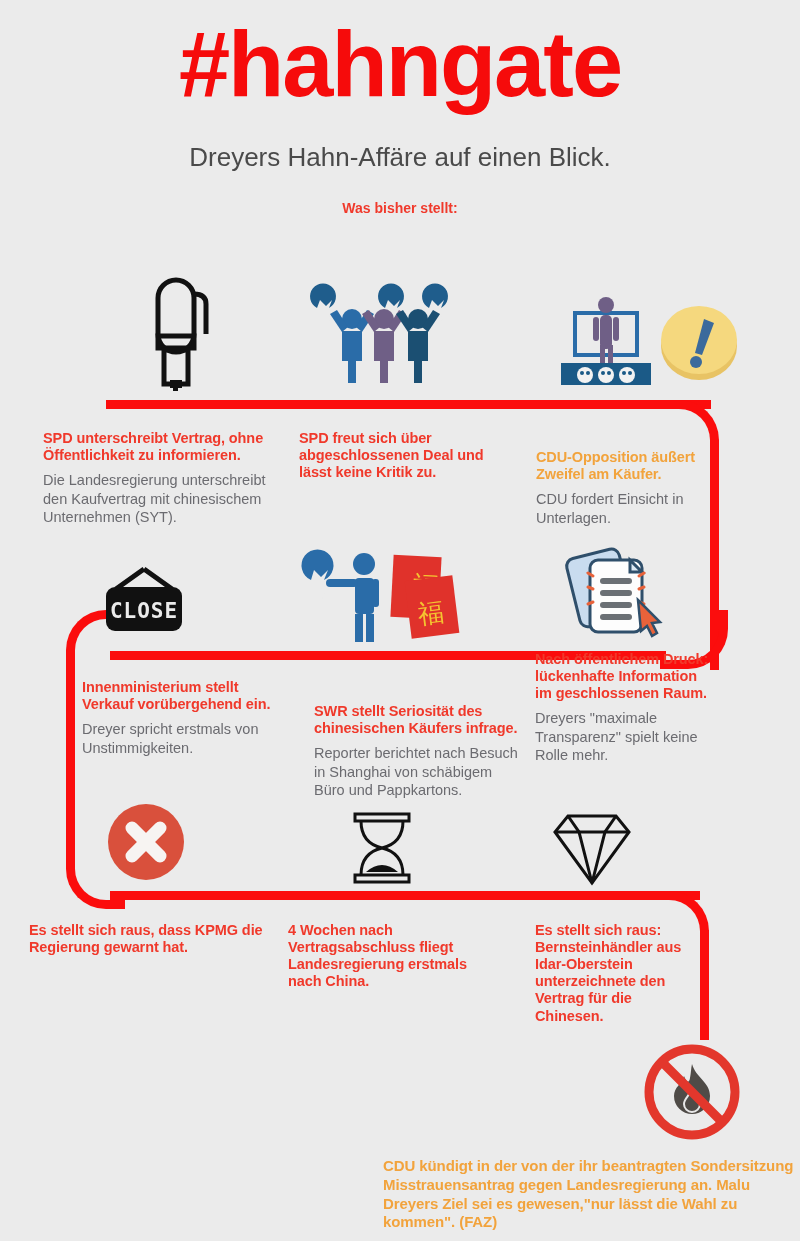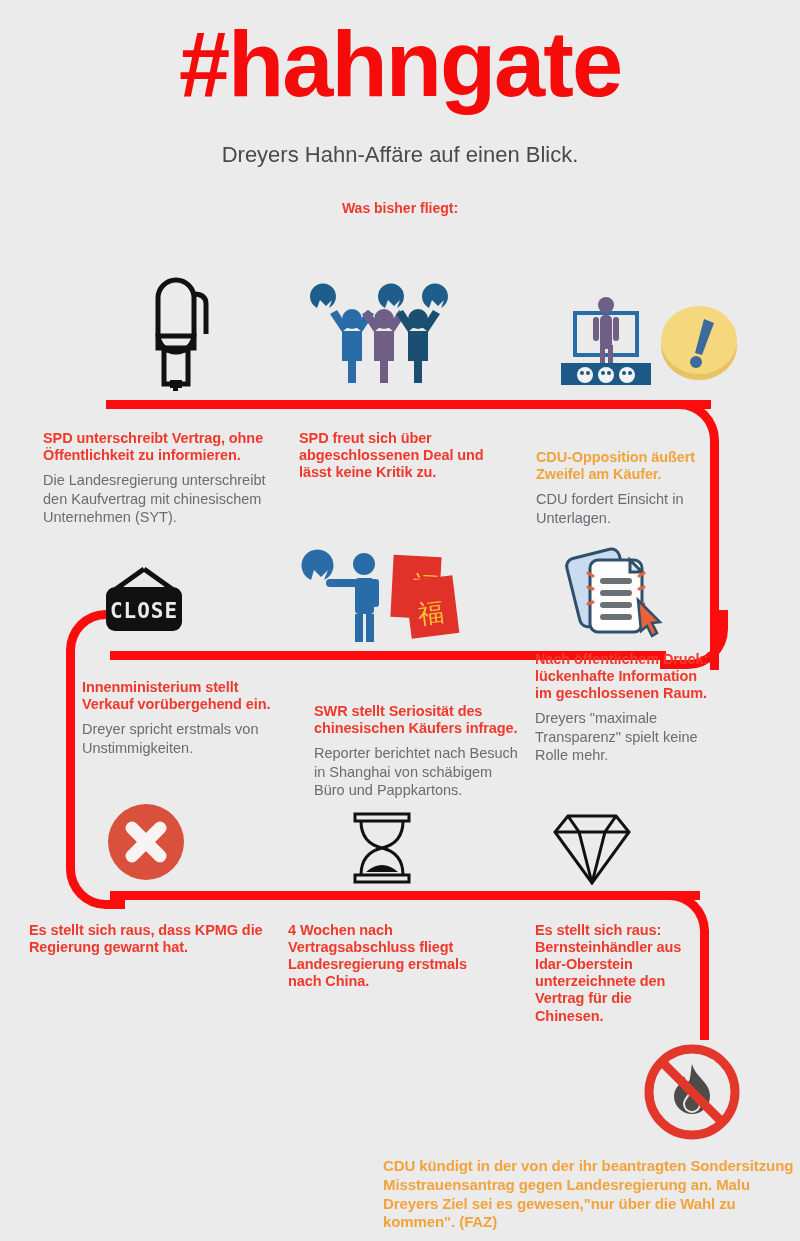--- a/index.html
+++ b/index.html
@@ -19,21 +19,21 @@
     left:0;top:18px;width:800px;text-align:center;
     color:#f60b0b;
     font-size:92px;
     font-weight:bold;
     letter-spacing:-2px;
     line-height:1;
     font-family:Liberation Sans, sans-serif;
   }
   #subtitle{
     left:0;top:142px;width:800px;text-align:center;
-    color:#4a4a4a;font-size:22px;font-weight:400;
+    color:#4a4a4a;font-size:26px;font-weight:400;
   }
   #kicker{
     left:0;top:200px;width:800px;text-align:center;
     color:#f0392b;font-size:14px;font-weight:600;
   }
 
   
   .rail{position:absolute;background:#fb0d0d;}
   .railbox{position:absolute;border:9px solid #fb0d0d;}
 
@@ -59,21 +59,21 @@
   .icon{position:absolute;}
   svg{display:block;overflow:visible;}
 </style>
 </head>
 <body>
 
 <div class="stage">
 
   <div class="abs" id="hashtag">#hahngate</div>
   <div class="abs" id="subtitle">Dreyers Hahn-Affäre auf einen Blick.</div>
-  <div class="abs" id="kicker">Was bisher fliegt:</div>
+  <div class="abs" id="kicker">Was bisher stellt:</div>
 
   <div class="rail" style="left:106px;top:400px;width:605px;height:9px;"></div>
 
   <div class="railbox" style="left:660px;top:400px;width:50px;height:60px;border-left:none;border-bottom:none;border-top:9px solid #fb0d0d;border-right:9px solid #fb0d0d;border-top-right-radius:40px;"></div>
   <div class="rail" style="left:710px;top:440px;width:9px;height:230px;"></div>
   <div class="railbox" style="left:660px;top:610px;width:59px;height:50px;border-top:none;border-left:none;border-bottom:9px solid #fb0d0d;border-right:9px solid #fb0d0d;border-bottom-right-radius:40px;"></div>
 
   <div class="rail" style="left:110px;top:651px;width:556px;height:9px;"></div>
 
   <div class="railbox" style="left:66px;top:610px;width:50px;height:50px;border-top:9px solid #fb0d0d;border-left:9px solid #fb0d0d;border-right:none;border-bottom:none;border-top-left-radius:40px;"></div>
@@ -301,15 +301,15 @@
 
   <div class="icon" style="left:642px;top:1042px;">
     <svg width="100" height="100" viewBox="0 0 100 100">
       <circle cx="50" cy="50" r="43" fill="none" stroke="#e3372c" stroke-width="9"></circle>
       <path d="M50 22 c4 14 18 18 18 32 a18 18 0 0 1 -36 0 c0 -9 8 -12 10 -20 c2 6 5 8 6 2 c1 -5 1 -10 2 -14 z" fill="#4f4b47"></path>
       <path d="M50 46 c2 8 8 9 8 16 a8 8 0 0 1 -16 0 c0 -6 6 -8 8 -16 z" fill="none" stroke="#e8e8e8" stroke-width="2"></path>
       <path d="M20 20 L80 80" stroke="#e3372c" stroke-width="9"></path>
     </svg>
   </div>
 
-  <div class="bigfoot" style="left:383px;top:1157px;width:412px;">CDU kündigt in der von der ihr beantragten Sondersitzung Misstrauensantrag gegen Landesregierung an. Malu Dreyers Ziel sei es gewesen,"nur über die Wahl zu kommen". (FAZ)</div>
+  <div class="bigfoot" style="left:383px;top:1157px;width:412px;">CDU kündigt in der von der ihr beantragten Sondersitzung Misstrauensantrag gegen Landesregierung an. Malu Dreyers Ziel sei es gewesen,"nur lässt die Wahl zu kommen". (FAZ)</div>
 
 </div>
 
 </body></html>

